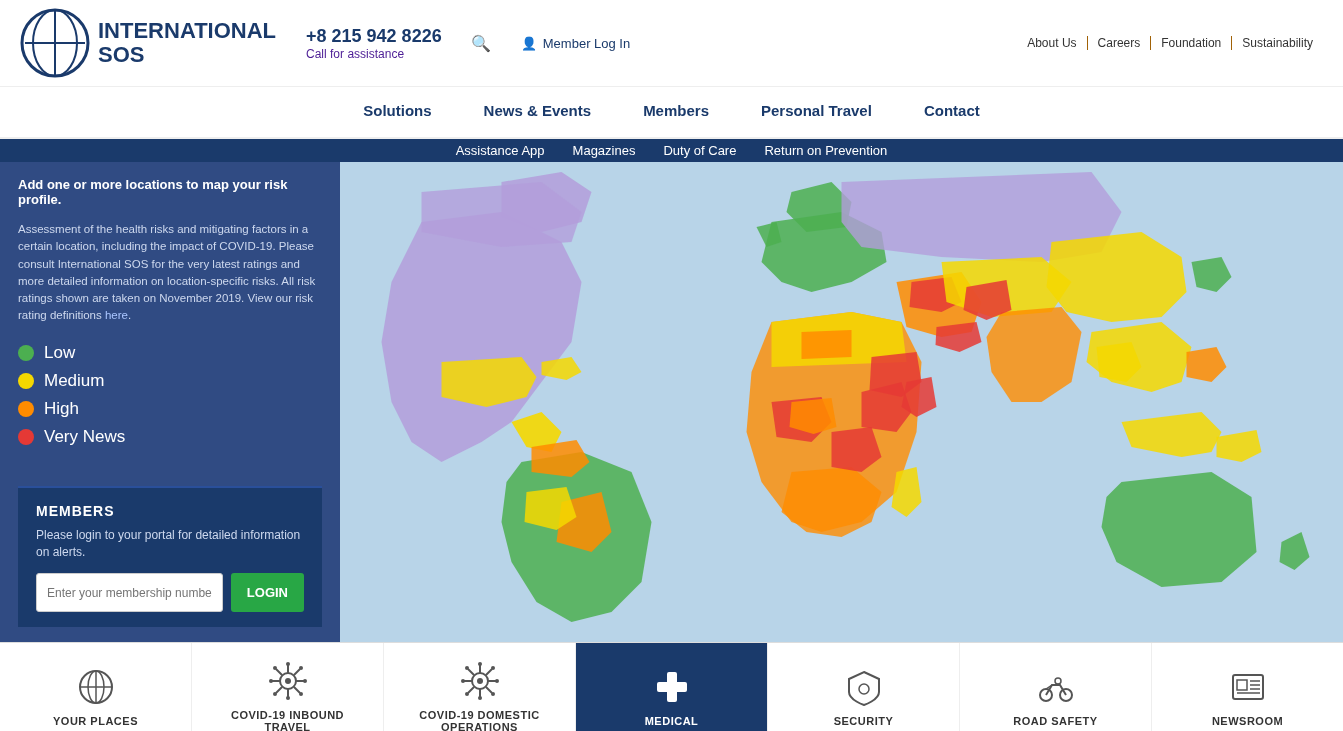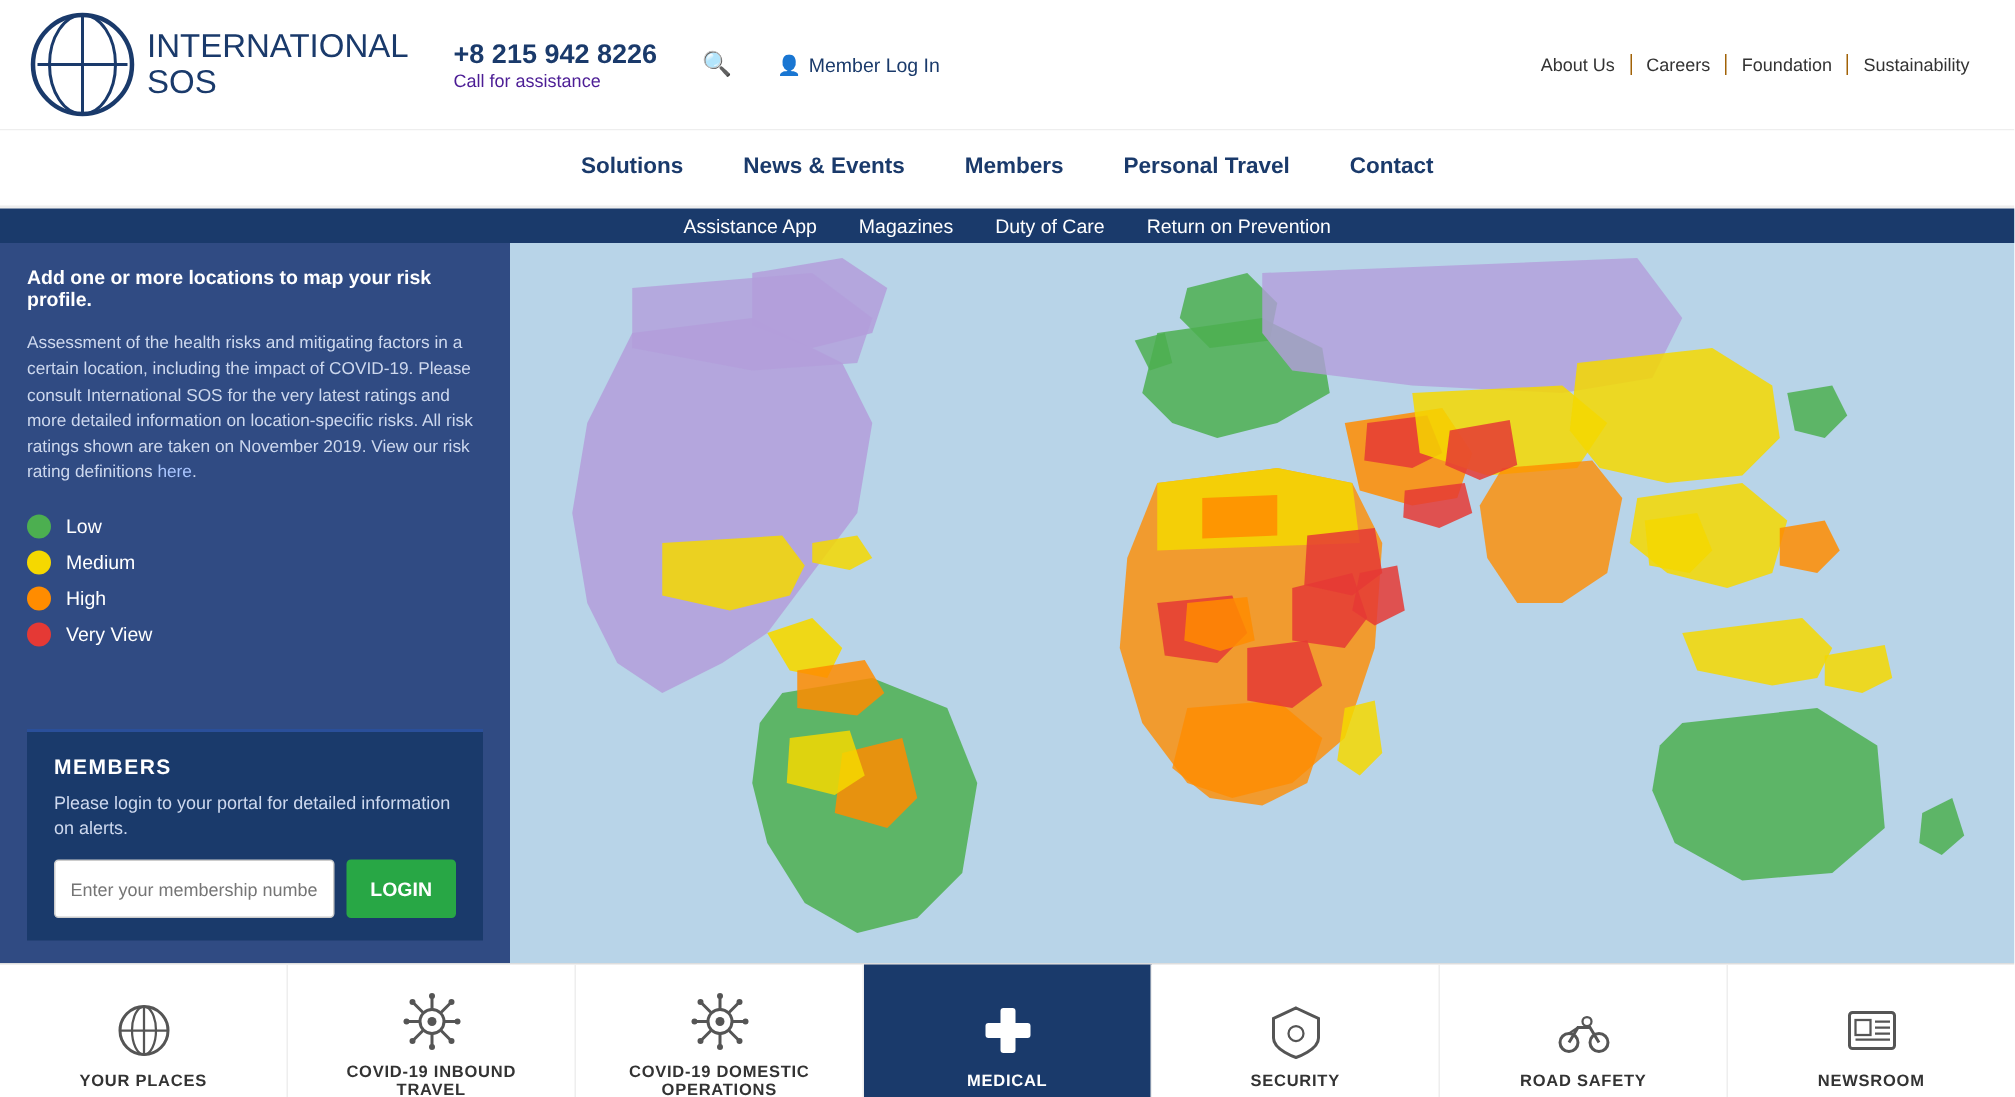--- a/index.html
+++ b/index.html
@@ -9,41 +9,41 @@
     .top-bar {
       display: flex;
       align-items: center;
       justify-content: space-between;
       padding: 8px 20px;
       background: #fff;
       border-bottom: 1px solid #eee;
     }
     .top-bar-left { display: flex; align-items: center; gap: 30px; }
     .logo-area { display: flex; align-items: center; }
-    .logo-text { font-size: 22px; font-weight: 400; color: #1a3a6b; line-height: 1.1; }
+    .logo-text { font-size: 22px; font-weight: 700; color: #1a3a6b; line-height: 1.1; }
     .logo-text span { display: block; }
     .logo-svg { margin-right: 8px; }
     .phone-area { display: flex; flex-direction: column; align-items: flex-start; }
     .phone-number { font-size: 18px; font-weight: bold; color: #1a3a6b; }
     .call-text { font-size: 12px; color: #4c1d95; }
     .top-bar-links { display: flex; align-items: center; gap: 0; }
     .top-bar-links a { font-size: 12px; color: #333; text-decoration: none; padding: 0 10px; border-right: 1px solid #a16207; }
     .top-bar-links a:last-child { border-right: none; }
     .member-login { display: flex; align-items: center; gap: 5px; color: #1a3a6b; font-size: 13px; cursor: pointer; }
     .search-icon-top { cursor: pointer; color: #555; font-size: 16px; }
 
     
     .main-nav {
       background: #fff;
       border-bottom: 2px solid #eee;
       display: flex;
       align-items: center;
       justify-content: center;
       padding: 0 20px;
-      gap: 40px;
+      gap: 52px;
     }
     .main-nav a {
       text-decoration: none;
       color: #1a3a6b;
       font-size: 15px;
       font-weight: bold;
       padding: 15px 0;
       border-bottom: 3px solid transparent;
     }
 
@@ -87,21 +87,21 @@
       margin-bottom: 4px;
     }
     .panel-description {
       font-size: 11.5px;
       color: #cdd8ee;
       line-height: 1.5;
     }
     .panel-description a { color: #aac6ff; }
 
     .legend { display: flex; flex-direction: column; gap: 8px; margin-top: 8px; }
-    .legend-item { display: flex; align-items: center; gap: 10px; font-size: 13px; color: #fff; }
+    .legend-item { display: flex; align-items: center; gap: 10px; font-size: 17px; color: #fff; }
     .legend-dot {
       width: 16px; height: 16px; border-radius: 50%; flex-shrink: 0;
     }
 
     
     .members-section {
       background: #1a3a6b;
       border-top: 2px solid #2a4f9a;
       padding: 15px 18px;
       margin-top: auto;
@@ -240,21 +240,21 @@
       <div class="legend-item">
         <span class="legend-dot" style="background:#f5d800"></span>
         <span>Medium</span>
       </div>
       <div class="legend-item">
         <span class="legend-dot" style="background:#ff8c00"></span>
         <span>High</span>
       </div>
       <div class="legend-item">
         <span class="legend-dot" style="background:#e53935"></span>
-        <span>Very View</span>
+        <span>Very News</span>
       </div>
     </div>
 
     <div class="members-section">
       <div class="members-title">MEMBERS</div>
       <p class="members-text">Please login to your portal for detailed information on alerts.</p>
       <div class="members-form">
         <input class="members-input" type="text" placeholder="Enter your membership number" style="">
         <button class="login-btn">LOGIN</button>
       </div>

